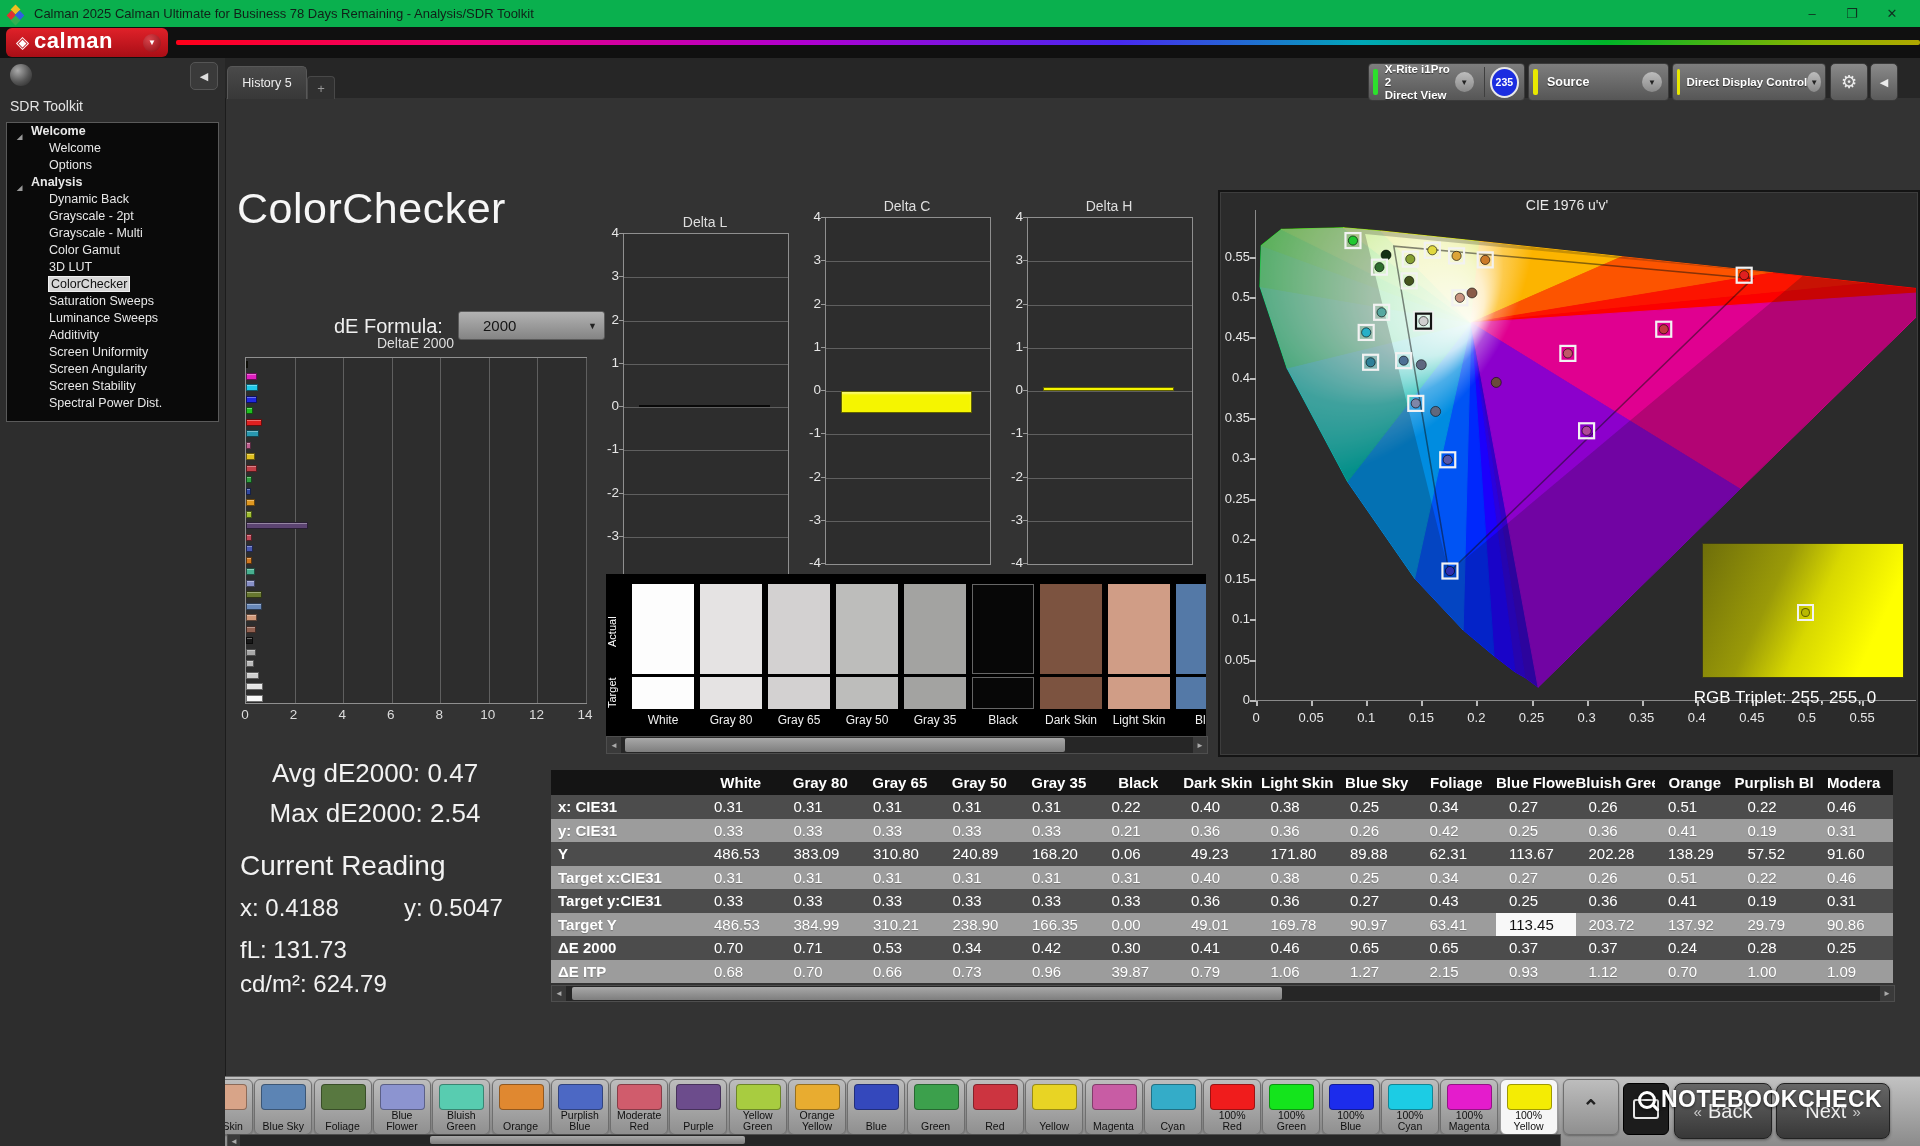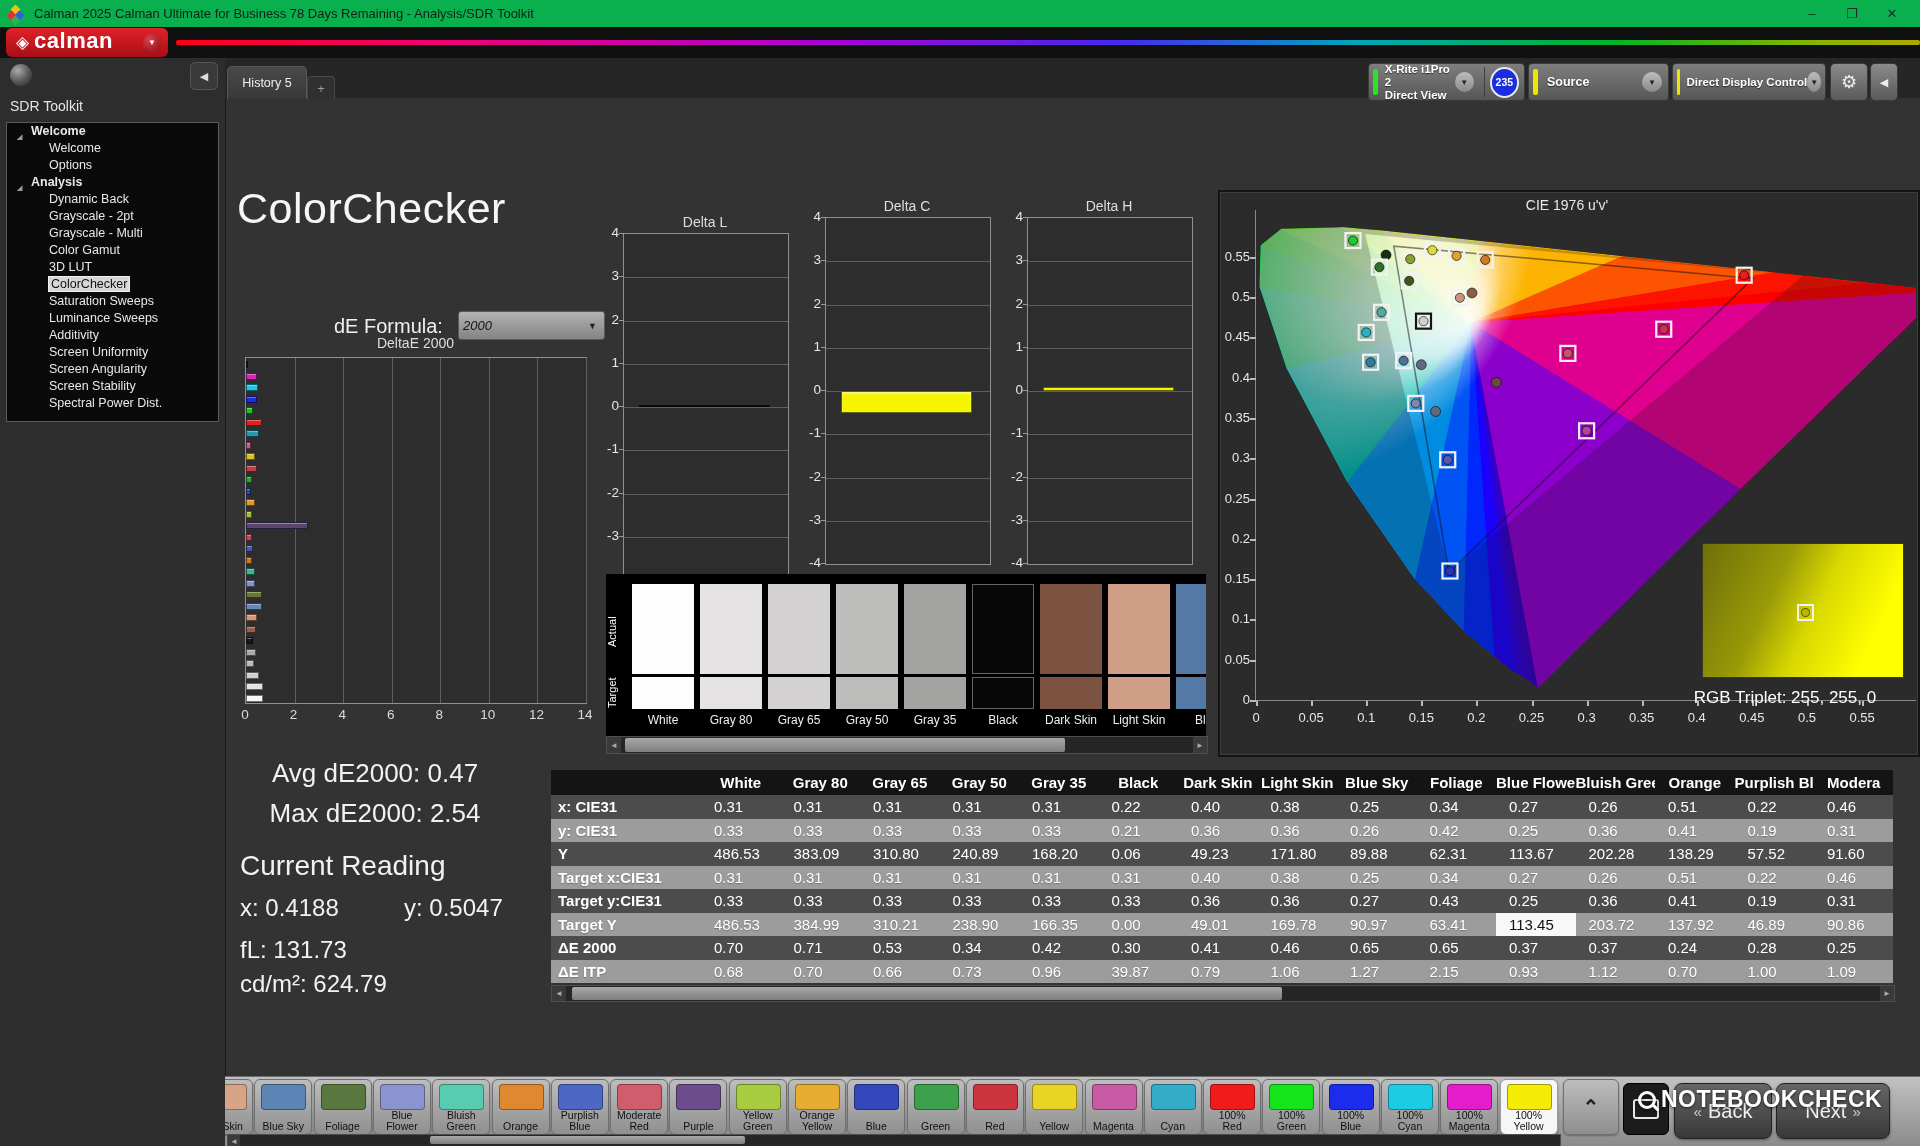--- a/index.html
+++ b/index.html
@@ -56,21 +56,21 @@
   .badge{width:27px;height:27px;border-radius:50%;background:#1b2de0;border:2px solid #e8e8e8;color:#fff;
       font-size:10.5px;font-weight:bold;display:flex;align-items:center;justify-content:center;margin:0 5px;}
   .sqbtn{top:63px;height:36px;background:linear-gradient(#8a8a8a,#5a5a5a);border:1px solid #3a3a3a;border-radius:5px;
       color:#ececec;display:flex;align-items:center;justify-content:center;}
   
   .h1{left:237px;top:184px;font-size:43px;font-weight:300;color:#f6f6f6;letter-spacing:.5px;}
   .desc{left:263px;top:246px;width:390px;font-size:17.5px;color:#f0f0f0;line-height:22px;}
   .deform-label{left:334px;top:315px;font-size:20px;color:#f0f0f0;}
   .dedrop{left:458px;top:311px;width:145px;height:27px;background:linear-gradient(#b2b2b2,#848484);
       border:1px solid #5a5a5a;border-radius:3px;display:flex;align-items:center;}
-  .dedrop .val{font-size:13px;color:#151515;margin-left:4px;font-style:italic;}
+  .dedrop .val{font-size:15px;color:#151515;margin-left:24px;}
   .dedrop .arr{margin-left:auto;margin-right:7px;color:#222;font-size:9px;}
   
   .chart-title{position:absolute;left:0;top:0;width:100%;text-align:center;font-size:14px;color:#dedede;}
   .panel{position:absolute;background:#2d2d2d;border:1px solid #8f8f8f;}
   .gridv{position:absolute;top:0;width:1px;height:100%;background:#5f5f5f;}
   .gridh{position:absolute;left:0;width:100%;height:1px;background:#5f5f5f;}
   .debar{position:absolute;left:0;box-sizing:border-box;border:1px solid rgba(0,0,0,.55);
          box-shadow:inset 0 1px 0 rgba(255,255,255,.35);}
   .xtick{position:absolute;width:34px;text-align:center;font-size:13.5px;color:#dcdcdc;}
   .ytick{position:absolute;width:26px;text-align:right;font-size:13.5px;color:#e6e6e6;}
@@ -666,21 +666,21 @@
         <div class="cell">238.90</div>
         <div class="cell">166.35</div>
         <div class="cell">0.00</div>
         <div class="cell">49.01</div>
         <div class="cell">169.78</div>
         <div class="cell">90.97</div>
         <div class="cell">63.41</div>
         <div class="cell hl">113.45</div>
         <div class="cell">203.72</div>
         <div class="cell">137.92</div>
-        <div class="cell">46.89</div>
+        <div class="cell">29.79</div>
         <div class="cell">90.86</div>
       </div>
       <div class="trow rowdark">
         <div class="cell rl">ΔE 2000</div>
         <div class="cell">0.70</div>
         <div class="cell">0.71</div>
         <div class="cell">0.53</div>
         <div class="cell">0.34</div>
         <div class="cell">0.42</div>
         <div class="cell">0.30</div>

